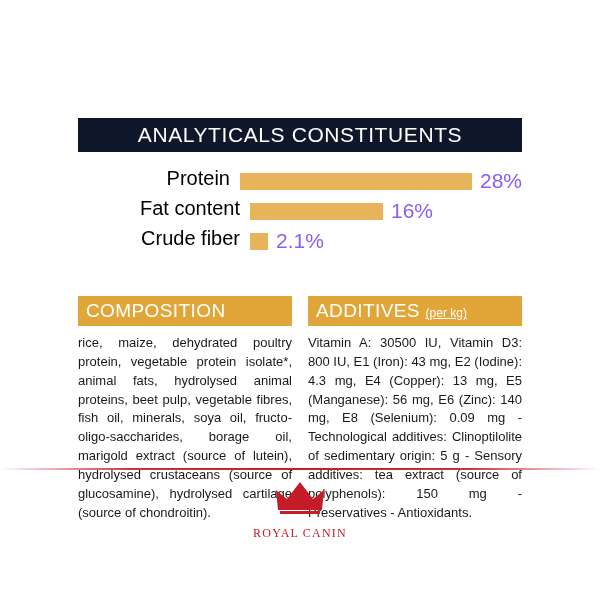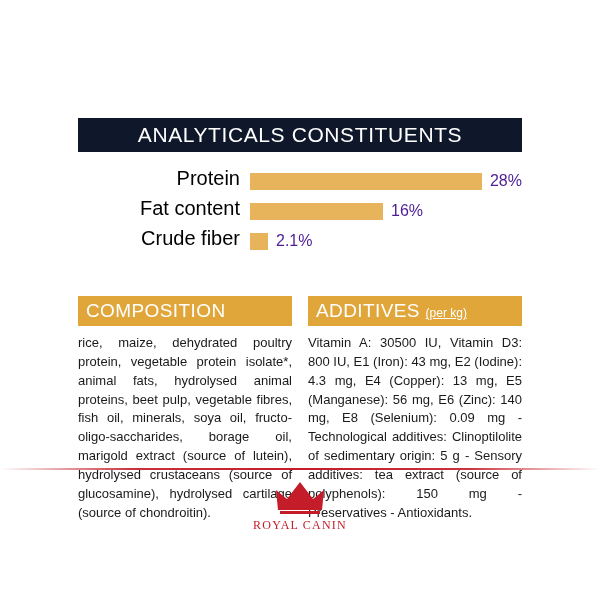--- a/index.html
+++ b/index.html
@@ -61,22 +61,22 @@
     position: relative;
     height: 18px;
     display: flex;
     align-items: center;
   }
   .nutrient-bar {
     height: 17px;
     background: #e7b35b;
   }
   .nutrient-value {
-    font-size: 16px;
-    color: #4c1d95;
+    font-size: 21px;
+    color: #8b5cf6;
     margin-left: 8px;
     white-space: nowrap;
   }
 
   
   .panels {
     position: absolute;
     left: 78px;
     top: 296px;
     width: 444px;
@@ -133,21 +133,21 @@
     left: 0;
     top: 470px;
     width: 600px;
     text-align: center;
   }
   .crown {
     display: block;
     margin: 10px auto 0 auto;
   }
   .brand-name {
-    margin-top: 4px;
+    margin-top: 12px;
     color: #c41c28;
     font-size: 12px;
     letter-spacing: 1.2px;
     font-family: "Liberation Serif", serif;
   }
   .brand-sub {
     color: #c41c28;
     font-size: 7px;
     letter-spacing: 2px;
     margin-top: 1px;

